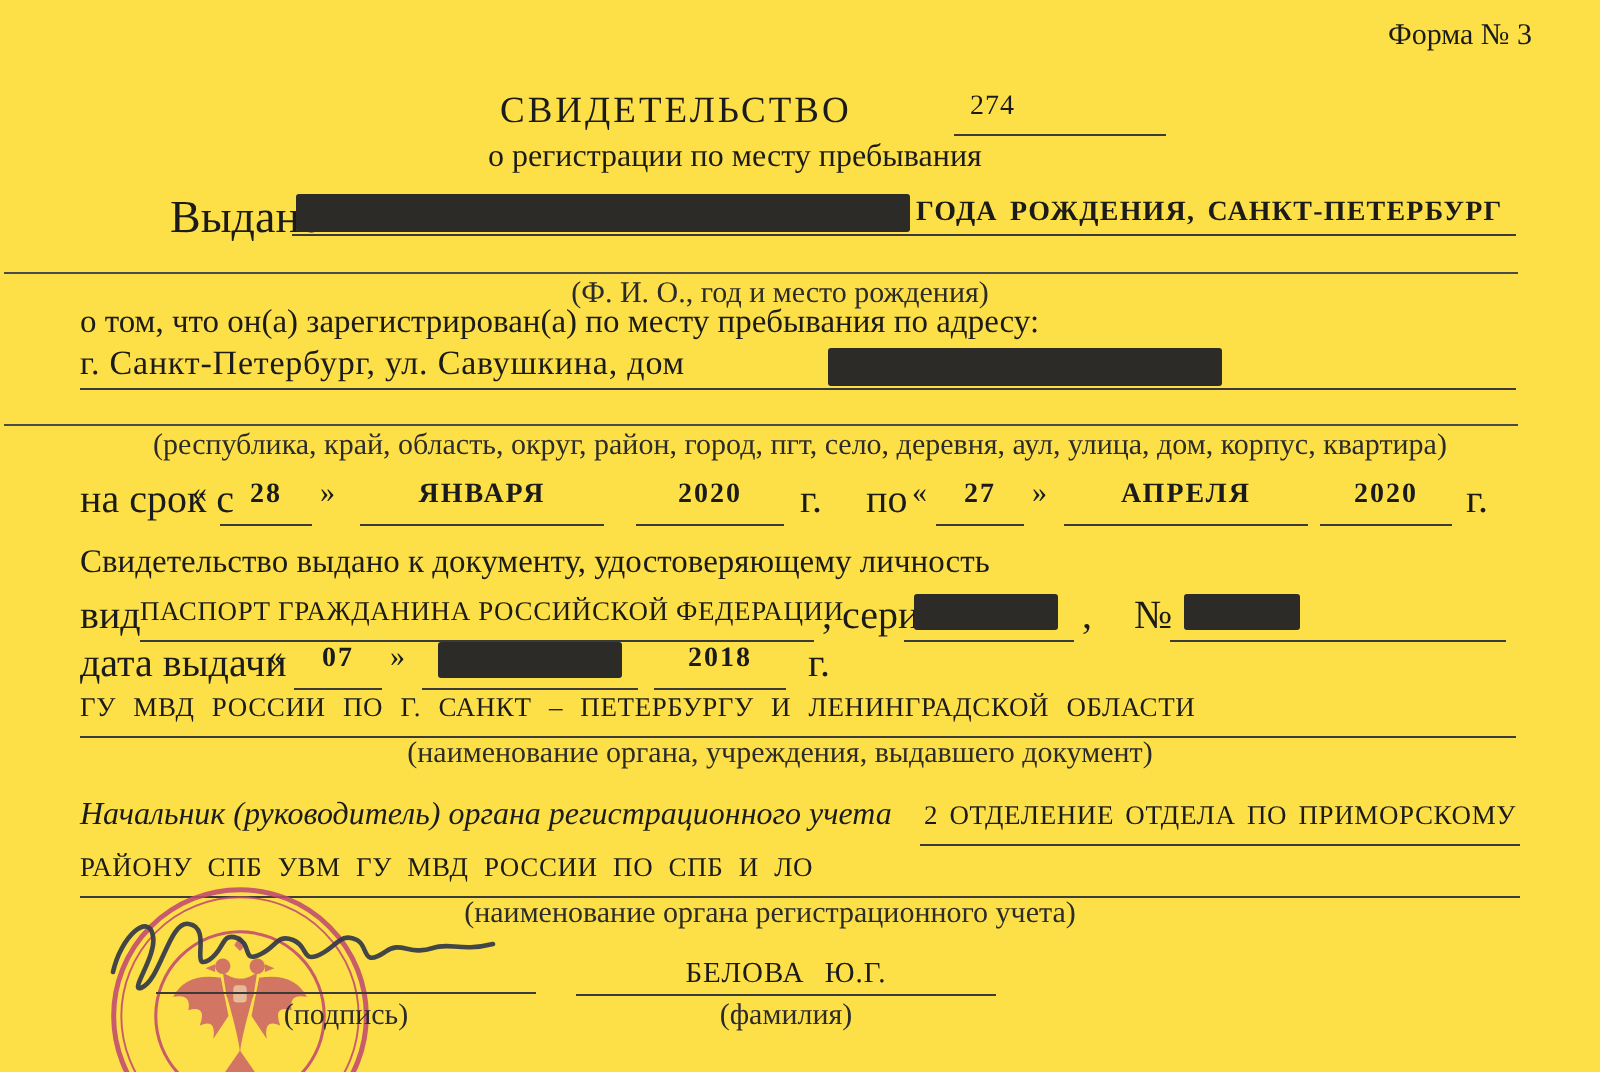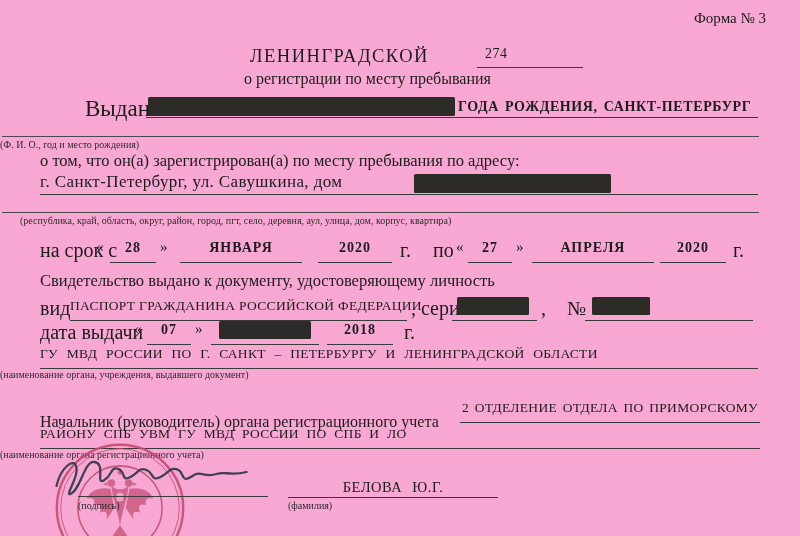--- a/index.html
+++ b/index.html
@@ -1,22 +1,22 @@
 <!DOCTYPE html>
 <html><head>
 <meta charset="utf-8">
 <style>
   html,body{margin:0;padding:0;background:#e9e8e5;}
   .page{
     position:relative;width:800px;height:536px;overflow:hidden;
-    background:#f9a8d4;
+    background:#fde047;
     font-family:"Liberation Serif", serif;color:#1b1b1b;
   }
   .t{position:absolute;white-space:nowrap;}
-  .cap{position:absolute;font-size:10px;color:#2b2b2b;white-space:nowrap;}
+  .cap{position:absolute;font-size:15px;color:#2b2b2b;text-align:center;white-space:nowrap;}
   .line{position:absolute;border-top:1px solid #4a4a4a;height:0;}
   .line.heavy{border-top:1.5px solid #3a3a3a;}
   .cell{
     position:absolute;height:22px;border-bottom:1.5px solid #3a3a3a;
     text-align:center;font-size:14px;font-weight:600;letter-spacing:1px;
     padding-top:3px;box-sizing:content-box;white-space:nowrap;
   }
   .cell.typed{font-weight:400;font-size:13.5px;letter-spacing:.3px;}
   .redact{position:absolute;background:#2d2b27;border-radius:1.5px;}
   .label16{font-size:20px;}
@@ -26,21 +26,21 @@
   .stamp{position:absolute;left:53px;top:441px;opacity:.88;}
   .sig{position:absolute;left:48px;top:452px;}
 </style>
 </head>
 <body>
 
 <div class="page">
 
   <div class="t" style="top:10px;right:34px;font-size:15px;">Форма № 3</div>
 
-  <div class="t" style="left:250px;top:46px;font-size:18.5px;letter-spacing:1.5px;">ЛЕНИНГРАДСКОЙ</div>
+  <div class="t" style="left:250px;top:46px;font-size:18.5px;letter-spacing:1.5px;">СВИДЕТЕЛЬСТВО</div>
   <div class="cell" style="left:477px;top:43px;width:98px;height:21px;text-align:left;padding-left:8px;font-weight:400;letter-spacing:.5px;">274</div>
   <div class="t" style="left:244px;top:70px;font-size:16px;">о регистрации по месту пребывания</div>
 
   <div class="t label17" style="left:85px;top:96px;">Выдано</div>
   <div class="line heavy" style="left:146px;top:117px;width:612px;"></div>
   <div class="redact" style="left:148px;top:97px;width:307px;height:19px;"></div>
   <div class="t boldcaps" style="left:458px;top:99px;">ГОДА РОЖДЕНИЯ, САНКТ-ПЕТЕРБУРГ</div>
 
   <div class="line" style="left:2px;top:136px;width:757px;"></div>
   <div class="cap" style="left:0;top:139px;width:780px;">(Ф. И. О., год и место рождения)</div>
@@ -85,21 +85,21 @@
   <div class="cell" style="left:147px;top:319px;width:44px;">07</div>
   <div class="t quote" style="left:195px;top:321px;">»</div>
   <div class="cell" style="left:211px;top:319px;width:108px;"></div>
   <div class="redact" style="left:219px;top:321px;width:92px;height:18px;"></div>
   <div class="cell" style="left:327px;top:319px;width:66px;">2018</div>
   <div class="t label16" style="left:404px;top:321px;">г.</div>
 
   <div class="cell typed" style="left:40px;top:343px;width:718px;text-align:left;word-spacing:5px;">ГУ МВД РОССИИ ПО Г. САНКТ – ПЕТЕРБУРГУ И ЛЕНИНГРАДСКОЙ ОБЛАСТИ</div>
   <div class="cap" style="left:0;top:369px;width:780px;">(наименование органа, учреждения, выдавшего документ)</div>
 
-  <div class="t" style="left:40px;top:413px;font-size:16px;">Начальник (руководитель) органа регистрационного учета</div>
+  <div class="t" style="left:40px;top:399px;font-size:16px;font-style:italic;">Начальник (руководитель) органа регистрационного учета</div>
   <div class="cell typed" style="left:460px;top:397px;width:300px;word-spacing:2px;">2 ОТДЕЛЕНИЕ ОТДЕЛА ПО ПРИМОРСКОМУ</div>
   <div class="cell typed" style="left:40px;top:423px;width:720px;text-align:left;word-spacing:4px;border-bottom-width:1px;">РАЙОНУ СПБ УВМ ГУ МВД РОССИИ ПО СПБ И ЛО</div>
   <div class="cap" style="left:0;top:449px;width:770px;font-family:Liberation Serif, serif;">(наименование органа регистрационного учета)</div>
 
   <svg class="stamp" width="134" height="134" viewBox="0 0 140 140">
     <g fill="none" stroke="#c14a70">
       <circle cx="70" cy="70" r="66" stroke-width="2.6"></circle>
       <circle cx="70" cy="70" r="62" stroke-width="1"></circle>
       <circle cx="70" cy="70" r="44" stroke-width="1.6"></circle>
     </g>

